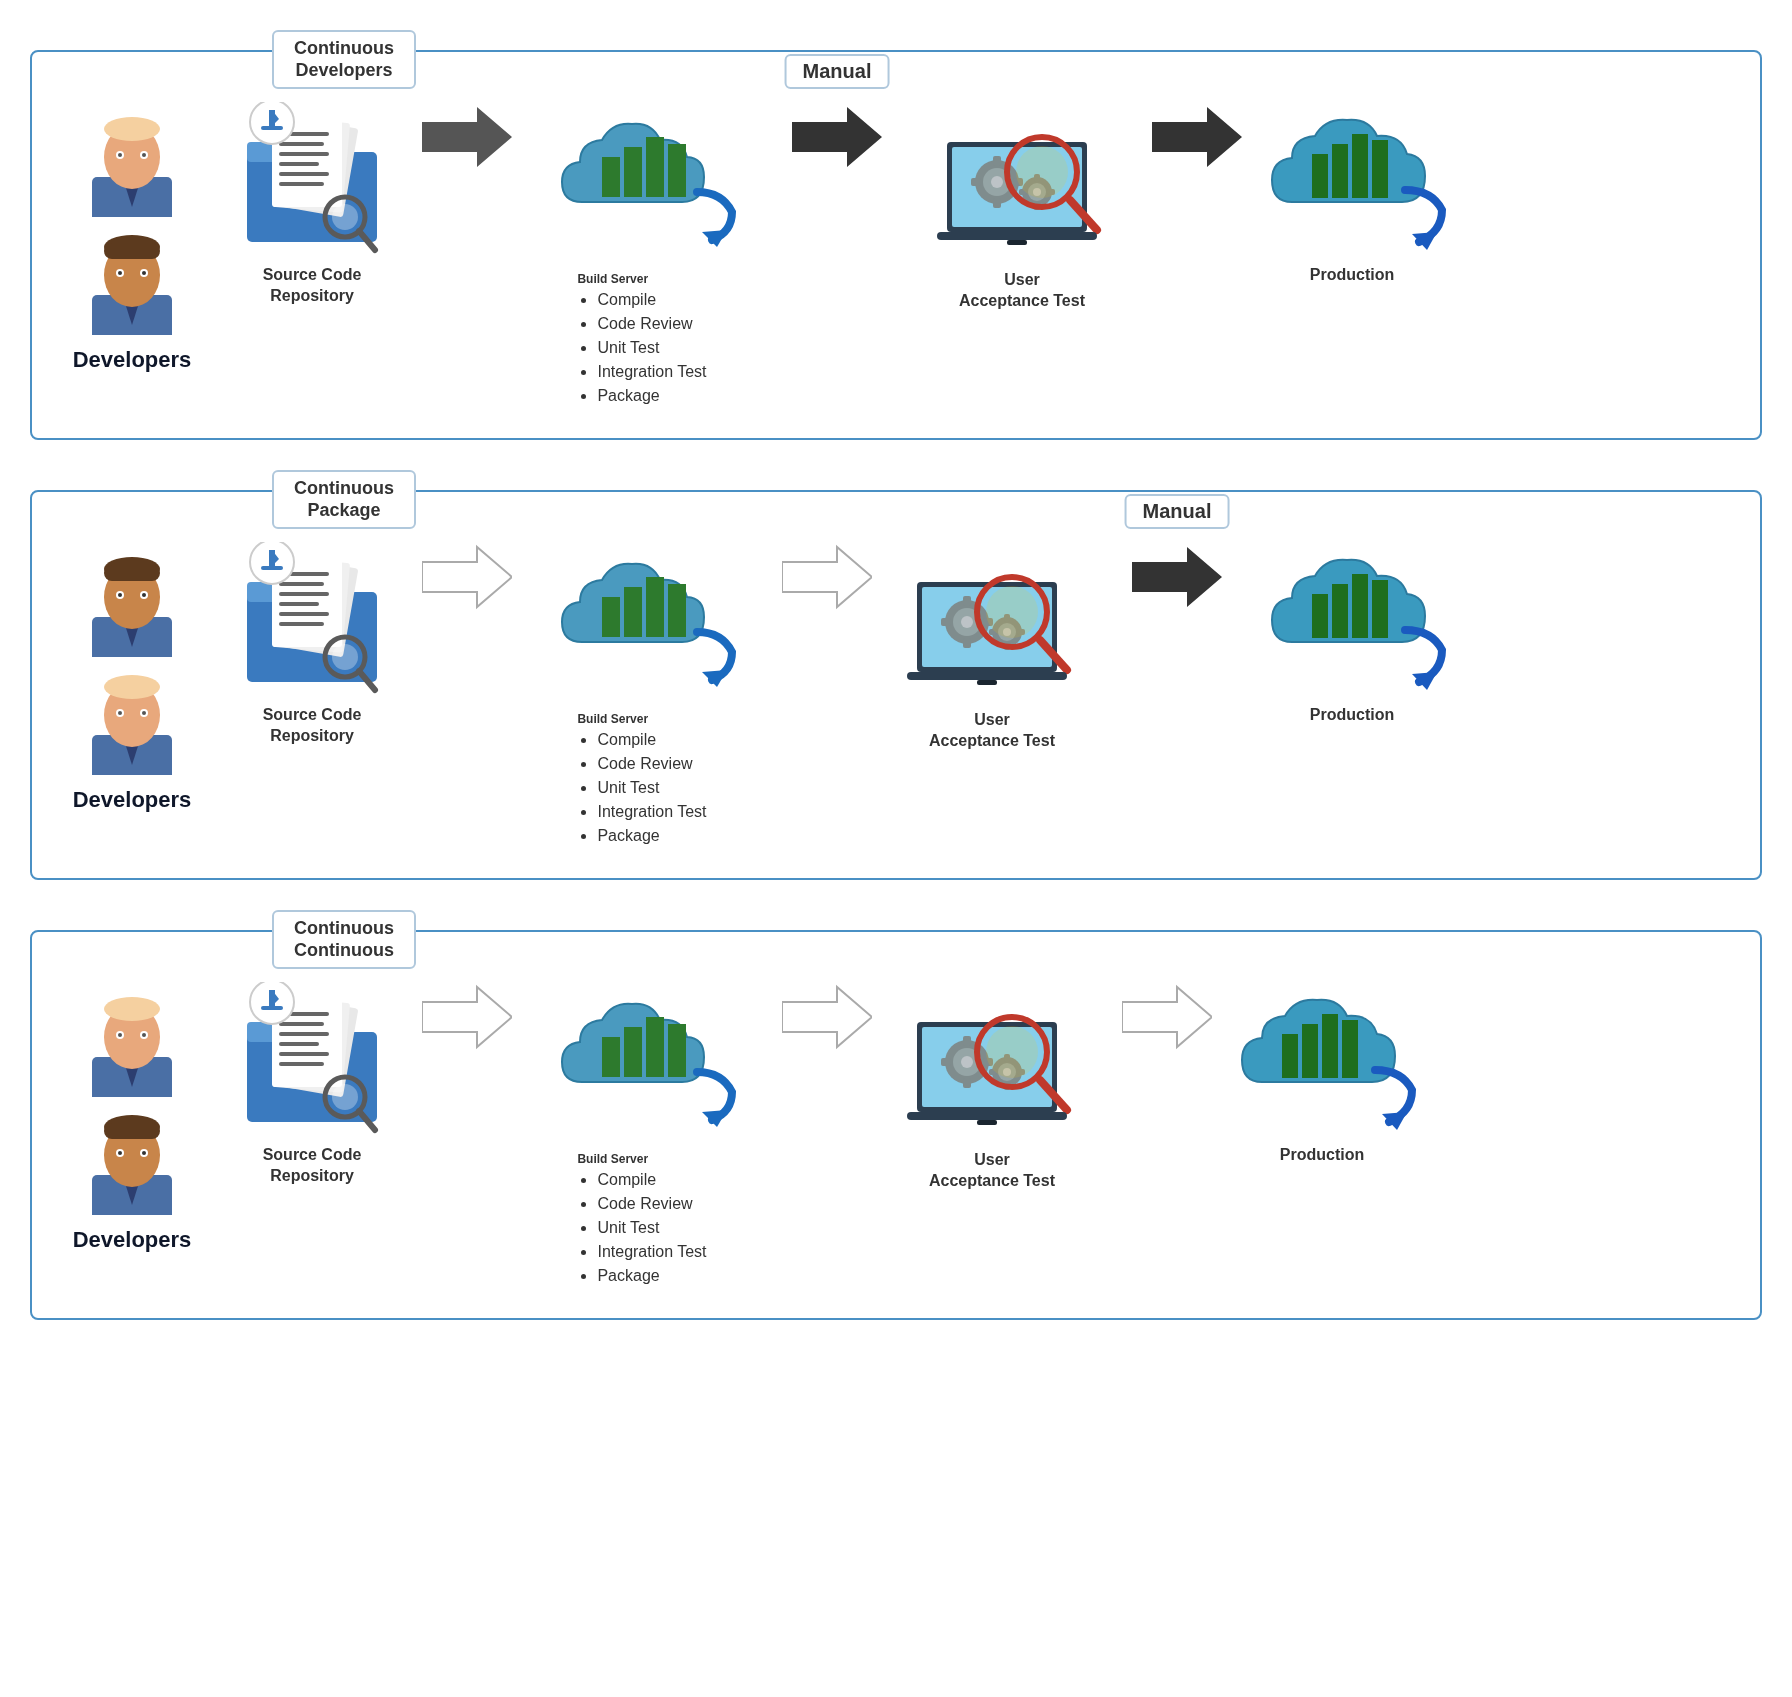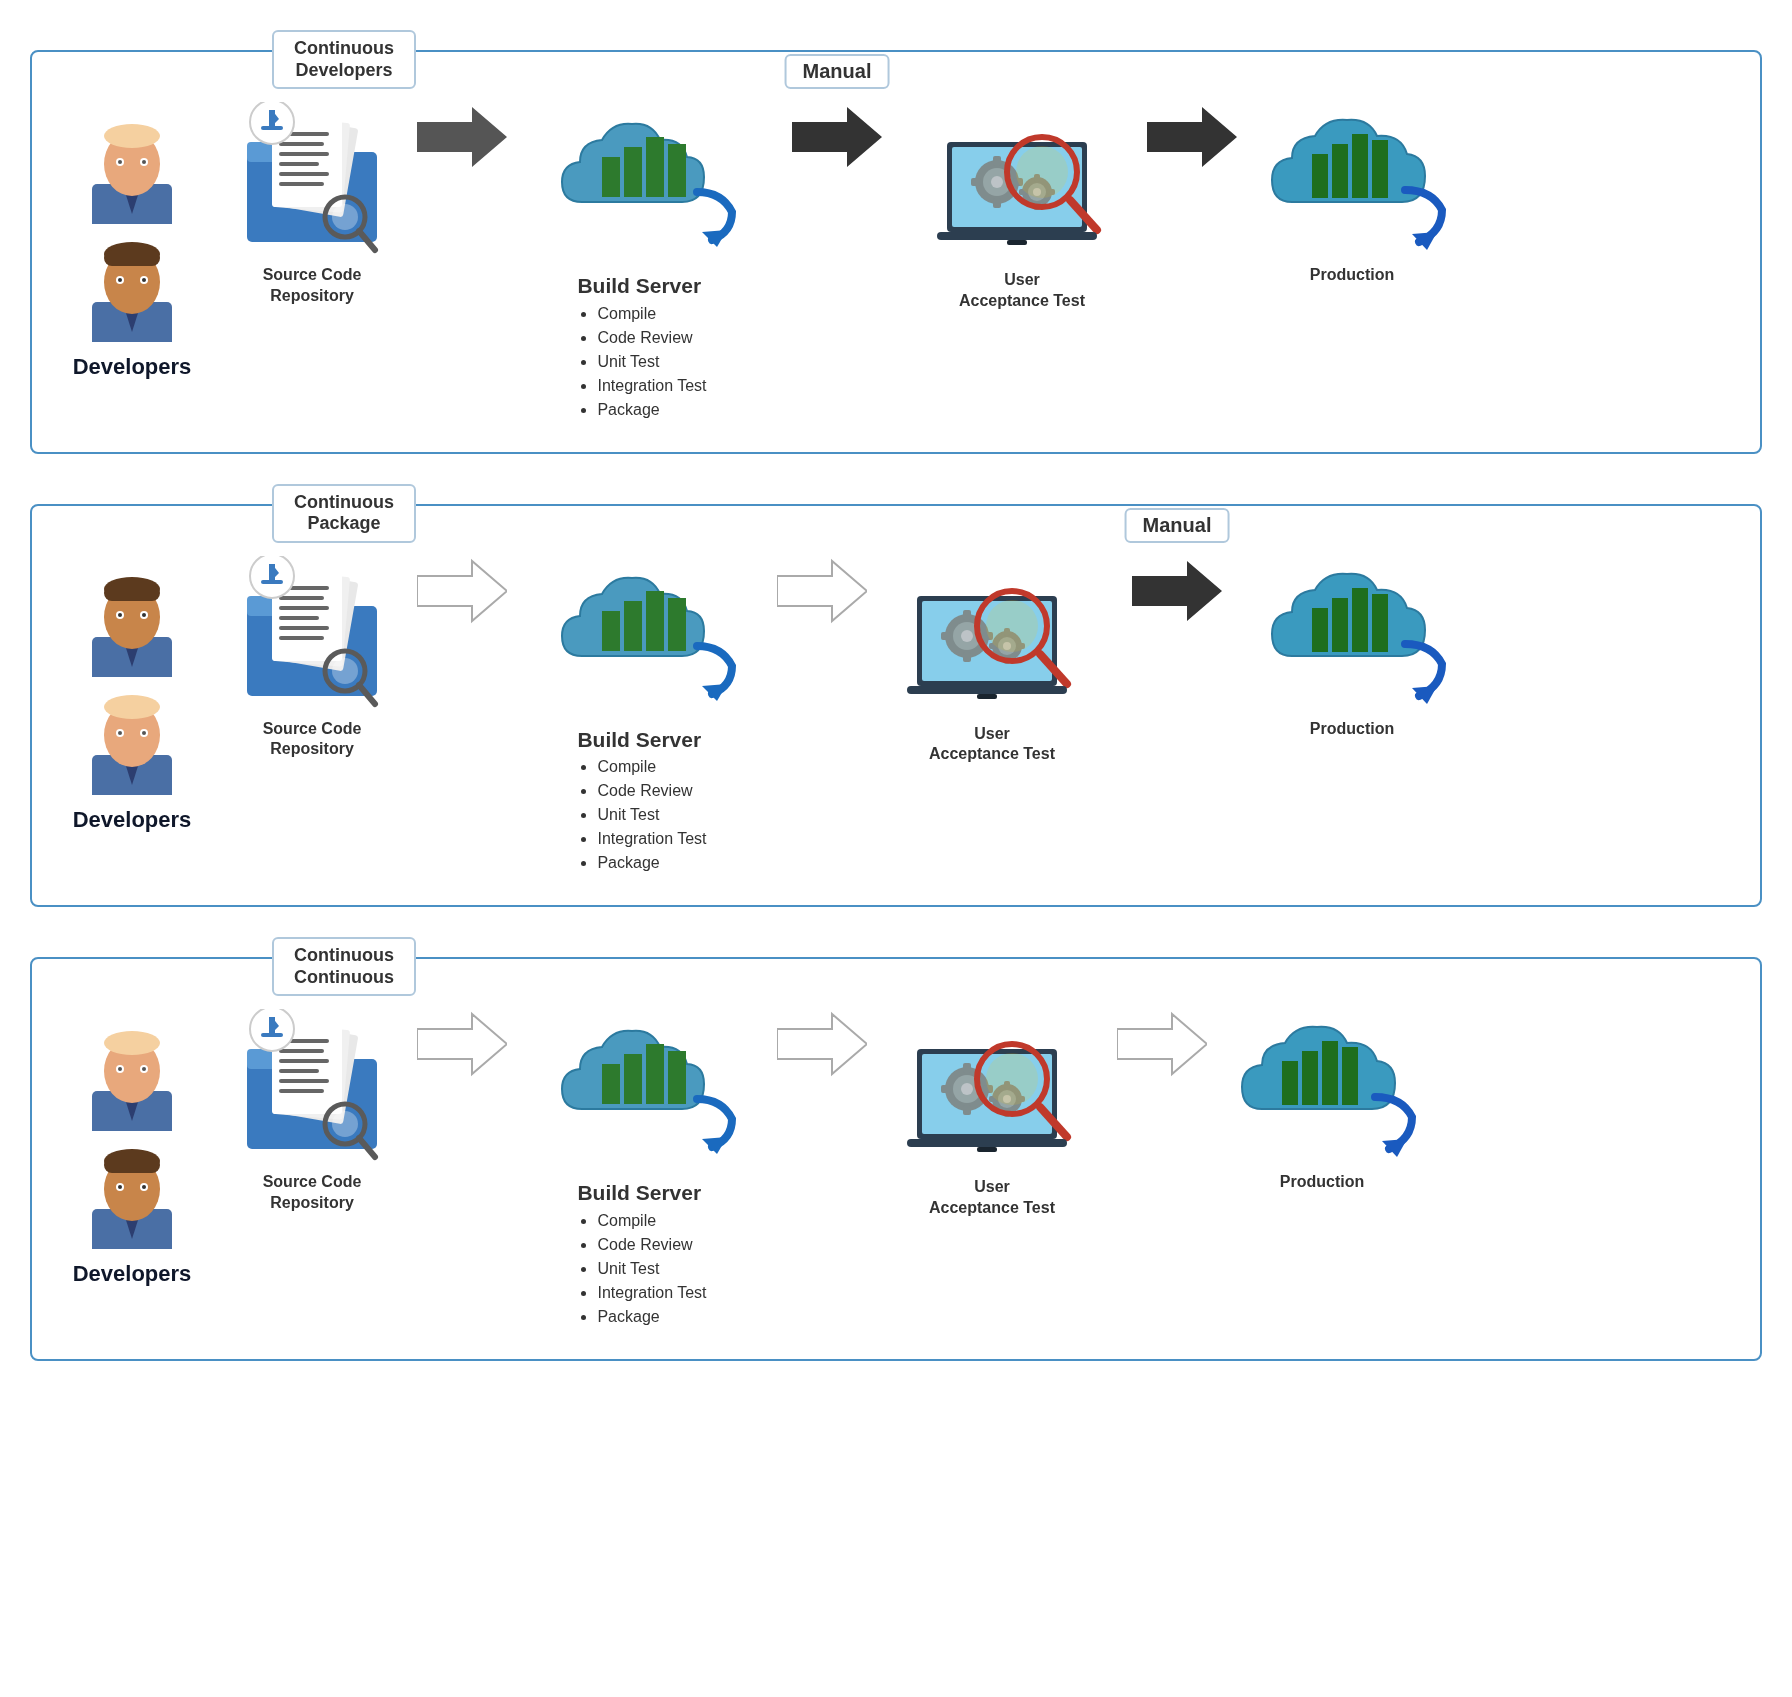--- a/index.html
+++ b/index.html
@@ -75,21 +75,21 @@
       font-size: 22px;
       font-weight: bold;
       color: #0f172a;
       margin-top: 4px;
     }
 
     
     .arrow-container {
       display: flex;
       align-items: center;
-      justify-content: center;
+      justify-content: flex-end;
       width: 100px;
       flex-shrink: 0;
     }
 
     
     .stage-item {
       display: flex;
       flex-direction: column;
       align-items: center;
       justify-content: flex-end;
@@ -109,21 +109,21 @@
     .build-server-box {
       font-size: 16px;
       color: #333;
       line-height: 1.5;
       margin-top: 8px;
       text-align: left;
     }
 
     .build-server-box .title {
       font-weight: bold;
-      font-size: 21px;
+      font-size: 12px;
     }
 
     .stages-row {
       display: flex;
       align-items: flex-start;
       flex: 1;
       gap: 0;
       padding-top: 30px;
     }
   </style>

